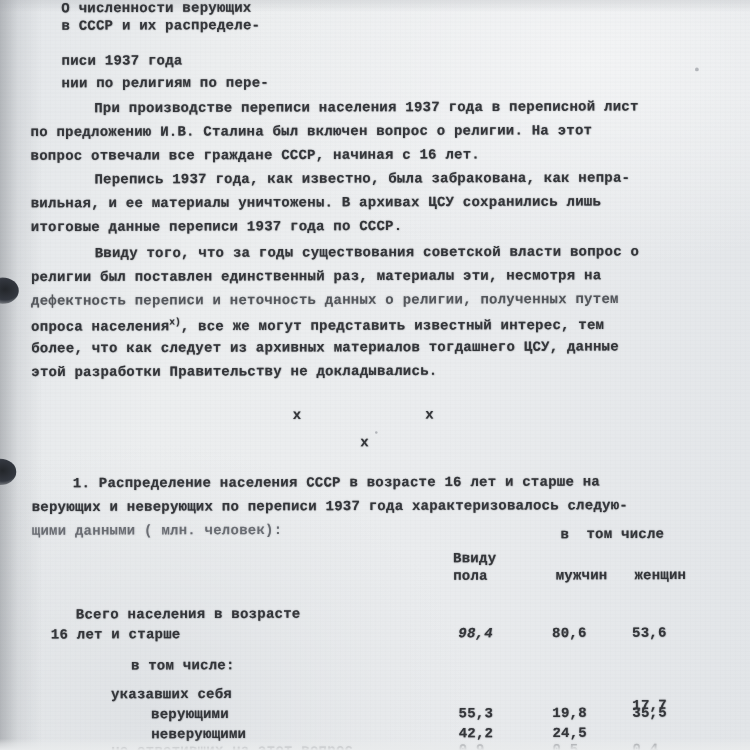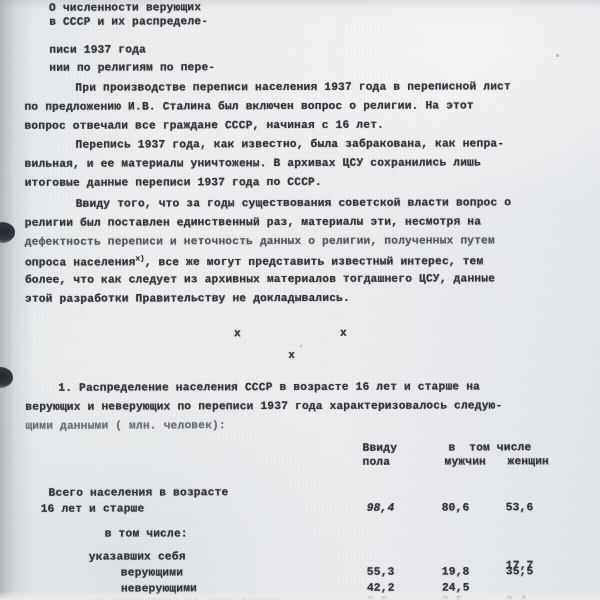--- a/index.html
+++ b/index.html
@@ -140,25 +140,25 @@
     <div class="ln" style="left:234px; top:328px;">х</div>
     <div class="ln" style="left:340px; top:328px;">х</div>
     <div class="ln" style="left:288px; top:350px;">х</div>
 
     <div class="ln" style="left:58px; top:382px;">1. Распределение населения СССР в возрасте 16 лет и старше на</div>
     <div class="ln" style="left:25px; top:401px;">верующих и неверующих по переписи 1937 года характеризовалось следую-</div>
     <div class="ln fainter" style="left:25px; top:420px;">щими данными ( млн. человек):</div>
 
     <div class="ln" style="left:362px; top:443px;">Ввиду</div>
     <div class="ln" style="left:362px; top:457px;text-align:right;">пола</div>
-    <div class="ln" style="left:448px; top:443px;font-family:Liberation Mono, monospace;">в  том числе</div>
+    <div class="ln" style="left:448px; top:424px;font-family:Liberation Mono, monospace;">в  том числе</div>
     <div class="ln" style="left:444px; top:457px;">мужчин</div>
     <div class="ln" style="left:507px; top:457px;text-align:center;">женщин</div>
 
-    <div class="ln" style="left:16px; top:487px;padding-left:32px;">Всего населения в возрасте</div>
+    <div class="ln" style="left:28px; top:487px;padding-left:32px;">Всего населения в возрасте</div>
     <div class="ln" style="left:40px; top:503px;">16 лет и старше</div>
     <div class="ln" style="left:366px; top:503px;font-style:italic;">98,4</div>
     <div class="ln" style="left:441px; top:503px;">80,6</div>
     <div class="ln" style="left:505px; top:503px;">53,6</div>
 
     <div class="ln" style="left:104px; top:528px;">в том числе:</div>
 
     <div class="ln" style="left:88px; top:551px;">указавших себя</div>
 
     <div class="ln" style="left:120px; top:567px;">верующими</div>

